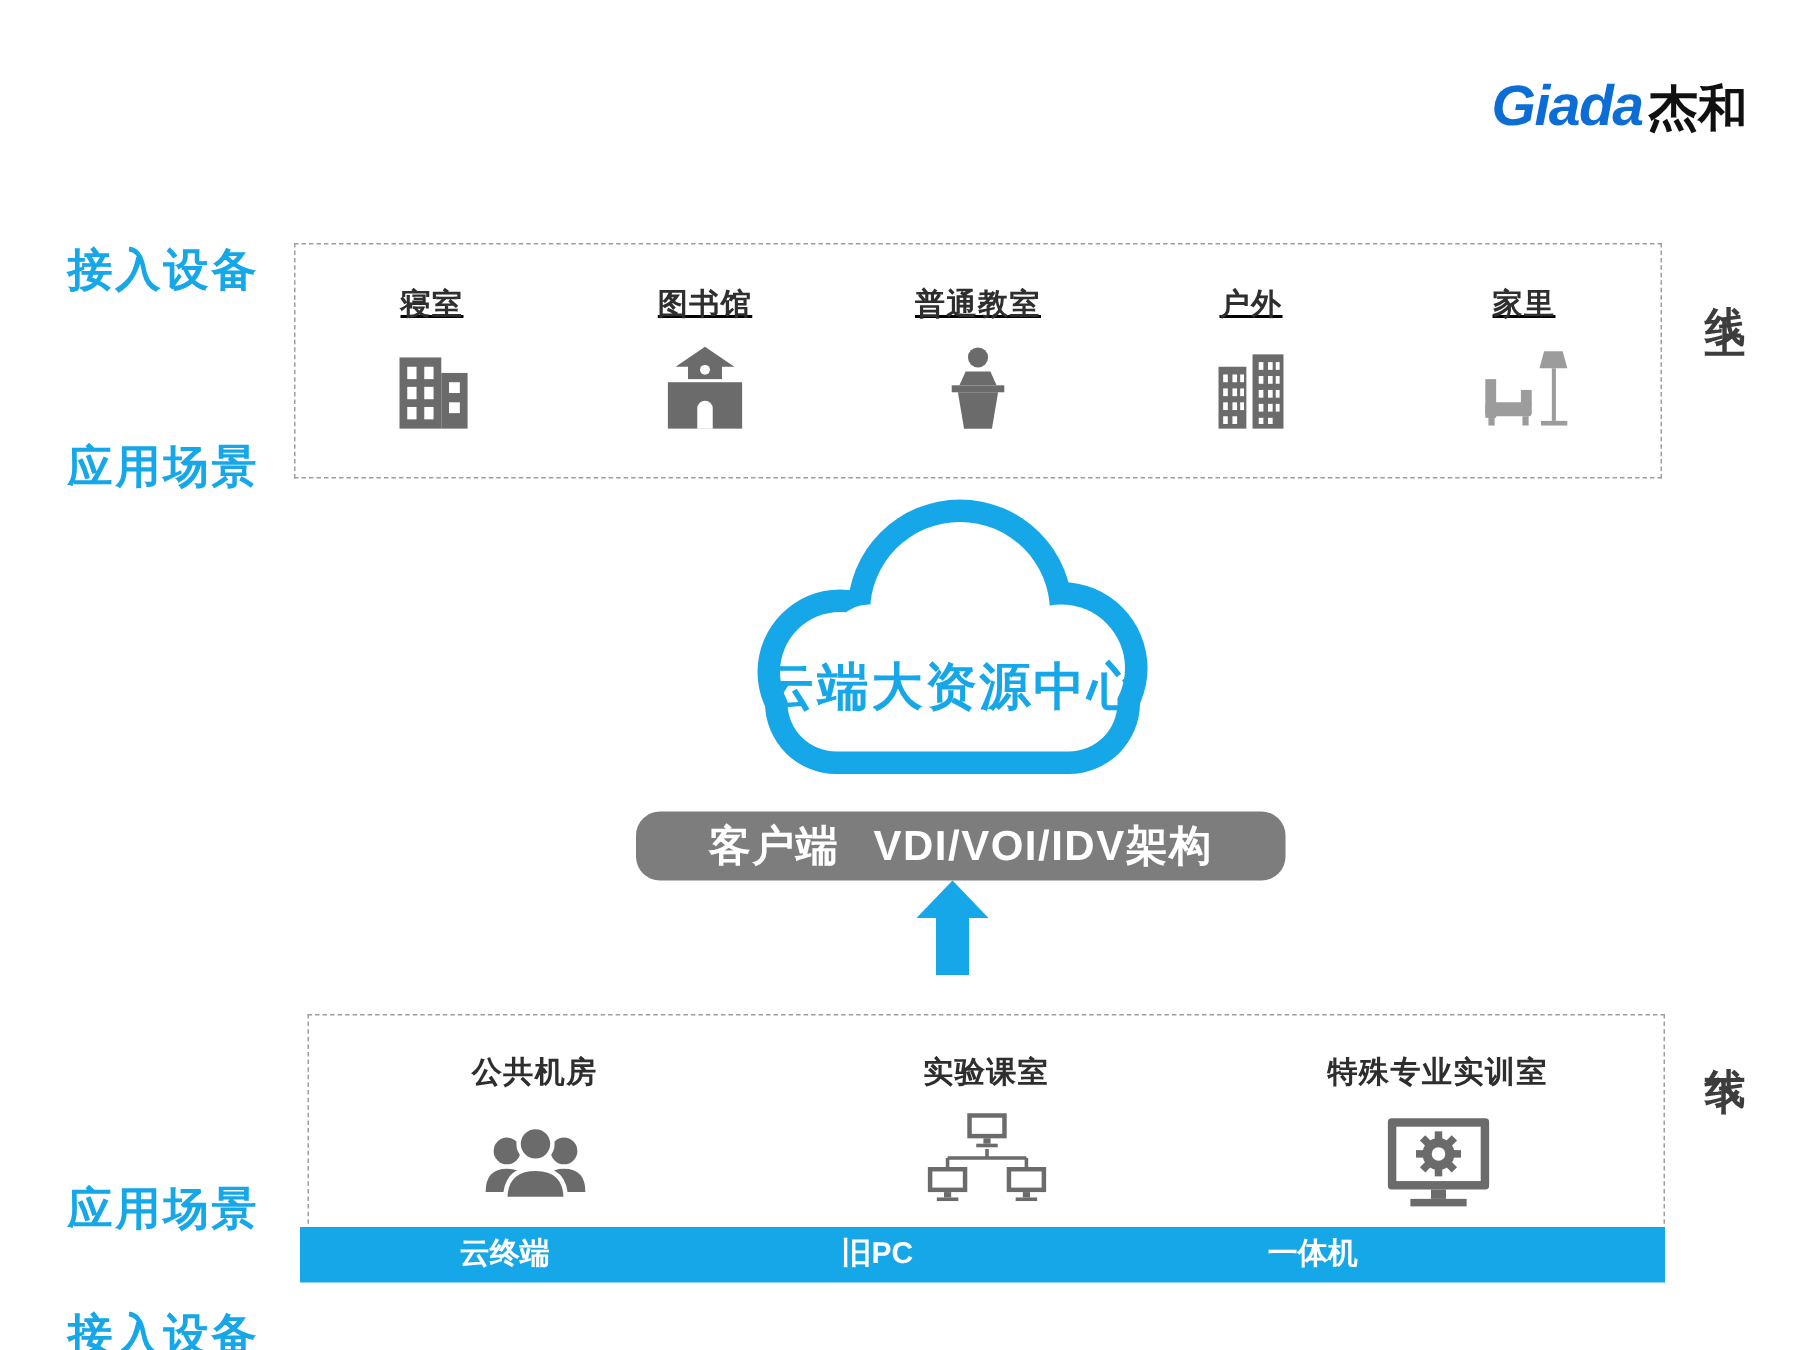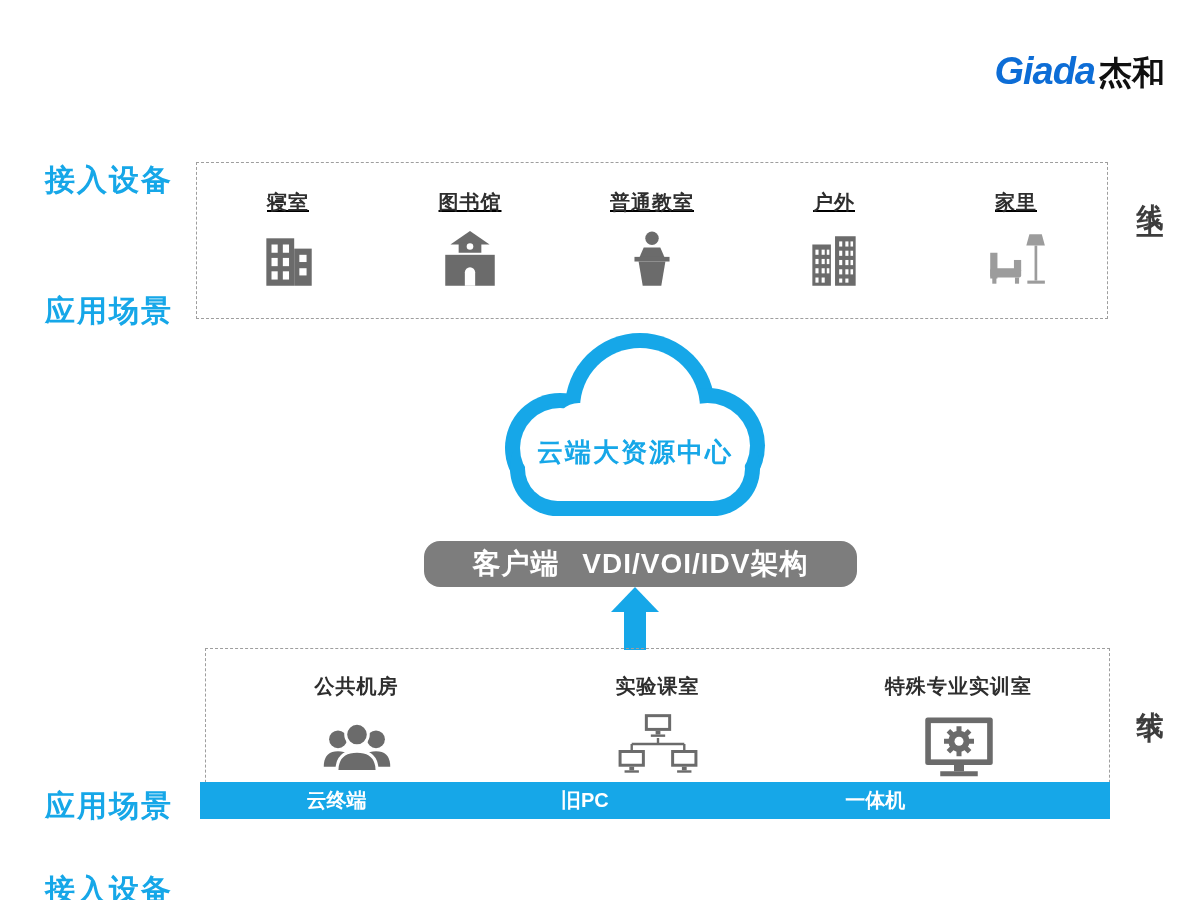--- a/index.html
+++ b/index.html
@@ -17,46 +17,46 @@
 
   
   .vlabel{position:absolute;left:1132px;writing-mode:vertical-rl;font-size:27px;font-weight:bold;
           color:#3d3d3d;letter-spacing:8px;}
 
   
   .bar{position:absolute;left:200px;width:910px;height:37px;background:#16a7e8;color:#ffffff;
        font-weight:bold;font-size:20px;}
   .bar.top{top:108px;display:flex;}
   .bar.top span{flex:1;text-align:center;line-height:37px;}
-  .bar.bottom{top:782px;}
+  .bar.bottom{top:818px;}
   .bar.bottom span{position:absolute;top:0;line-height:37px;transform:translateX(-50%);}
 
   
   .dashed-box{position:absolute;border:1px dashed #9e9e9e;display:flex;box-sizing:border-box;}
   .box-upper{left:196px;top:162px;width:912px;height:157px;padding-top:26px;text-decoration:underline;}
-  .box-lower{left:205px;top:648px;width:905px;height:150px;padding-top:24px;}
+  .box-lower{left:205px;top:676px;width:905px;height:150px;padding-top:24px;}
   .scene{flex:1;display:flex;flex-direction:column;align-items:center;}
   .scene-name{font-size:20px;font-weight:bold;color:#2e2e2e;margin-bottom:12px;letter-spacing:1px;}
 
   
   .cloud{position:absolute;left:505px;top:333px;width:260px;height:185px;}
   .cloud div{position:absolute;}
   .cb{background:#16a7e8;border-radius:50%;}
   .cw{background:#ffffff;border-radius:50%;}
   .cb1{left:0px;top:60px;width:110px;height:110px;}
   .cb2{left:60px;top:0px;width:150px;height:150px;}
   .cb3{left:145px;top:55px;width:115px;height:115px;}
   .cb4{left:5px;top:88px;width:250px;height:95px;border-radius:48px;background:#16a7e8;}
   .cw1{left:15px;top:75px;width:80px;height:80px;}
   .cw2{left:75px;top:15px;width:120px;height:120px;}
   .cw3{left:160px;top:70px;width:85px;height:85px;}
   .cw4{left:20px;top:103px;width:220px;height:65px;border-radius:33px;background:#fff;}
   .cw5{left:50px;top:70px;width:160px;height:85px;border-radius:24px;background:#fff;}
   .cloud-text{position:absolute;left:0;top:102px;width:100%;text-align:center;
-              font-size:26px;font-weight:bold;color:#16a7e8;letter-spacing:2px;}
+              font-size:34px;font-weight:bold;color:#16a7e8;letter-spacing:2px;}
 
   
   .arch-bar{position:absolute;left:424px;top:541px;width:433px;height:46px;background:#7d7d7d;
             color:#ffffff;font-size:28px;font-weight:bold;text-align:center;line-height:46px;
             letter-spacing:1px;word-spacing:14px;border-radius:16px;}
 
   
   .arrow{position:absolute;left:611px;top:587px;width:48px;}
   .arrow-head{width:0;height:0;border-left:24px solid transparent;border-right:24px solid transparent;
               border-bottom:25px solid #16a7e8;margin:0 auto;}

